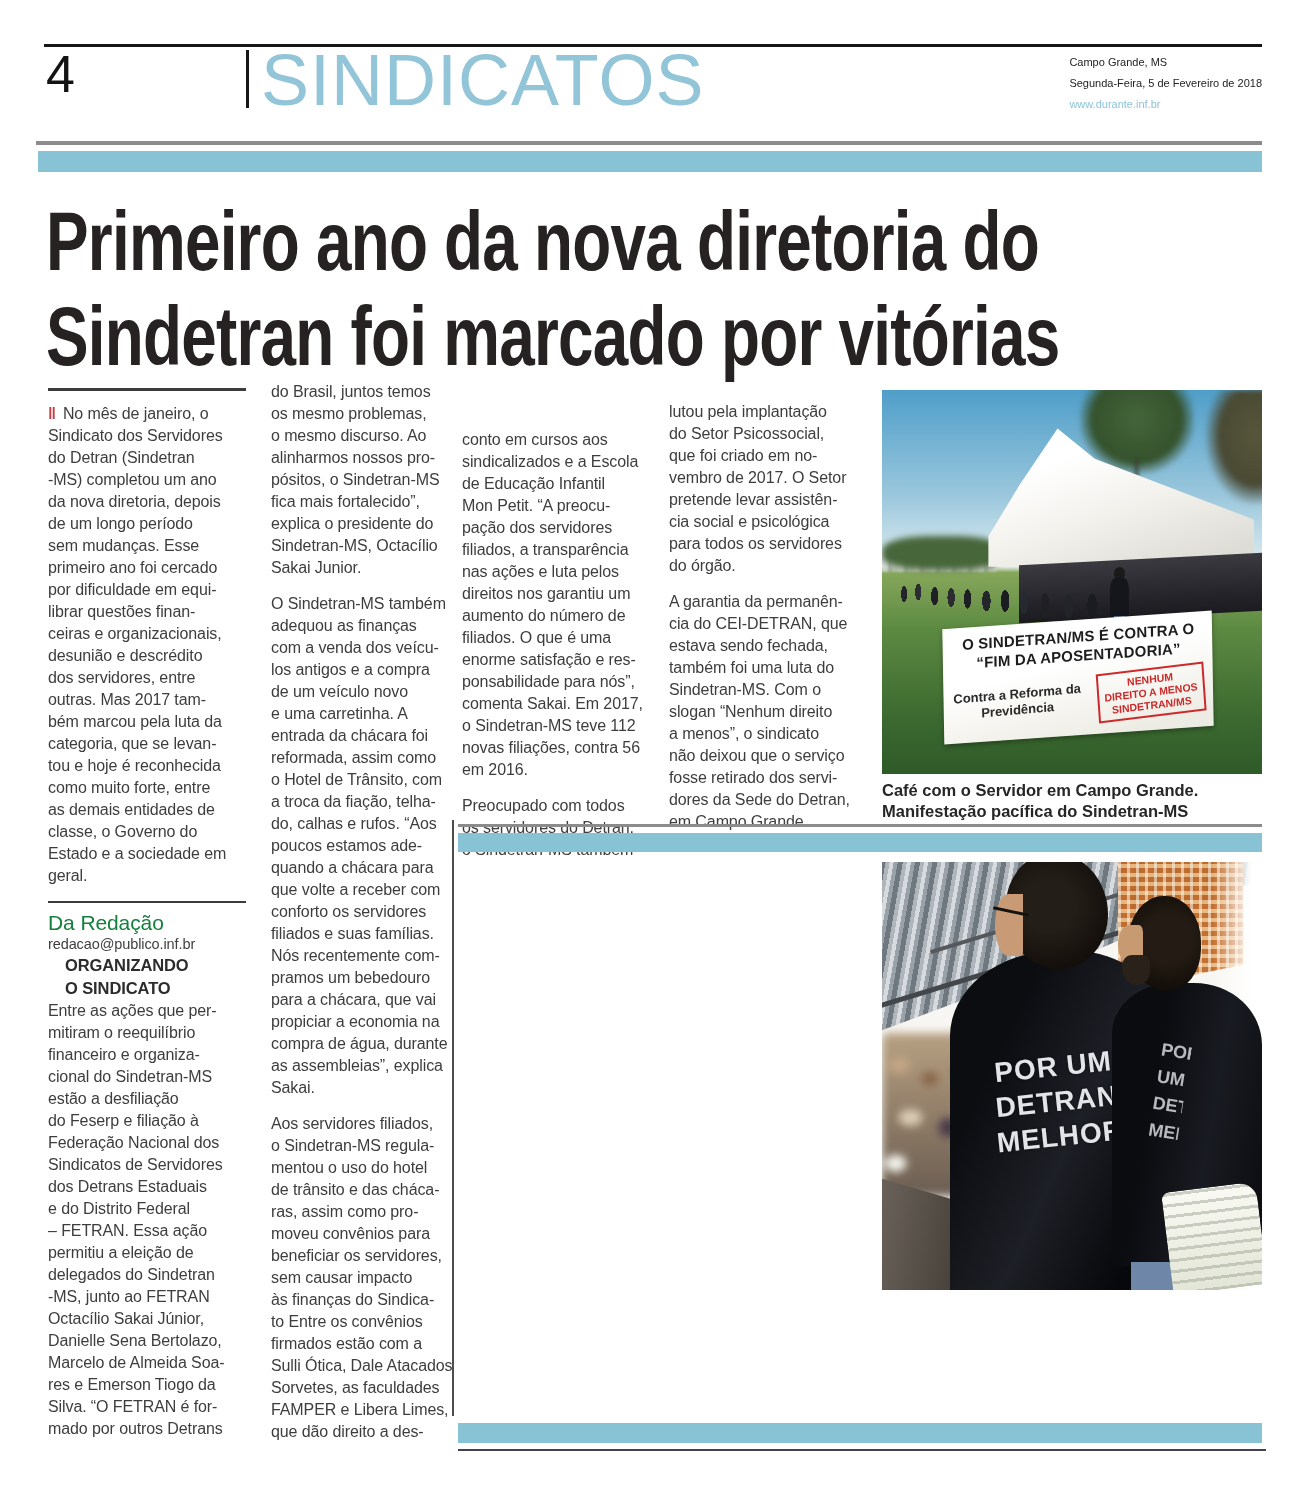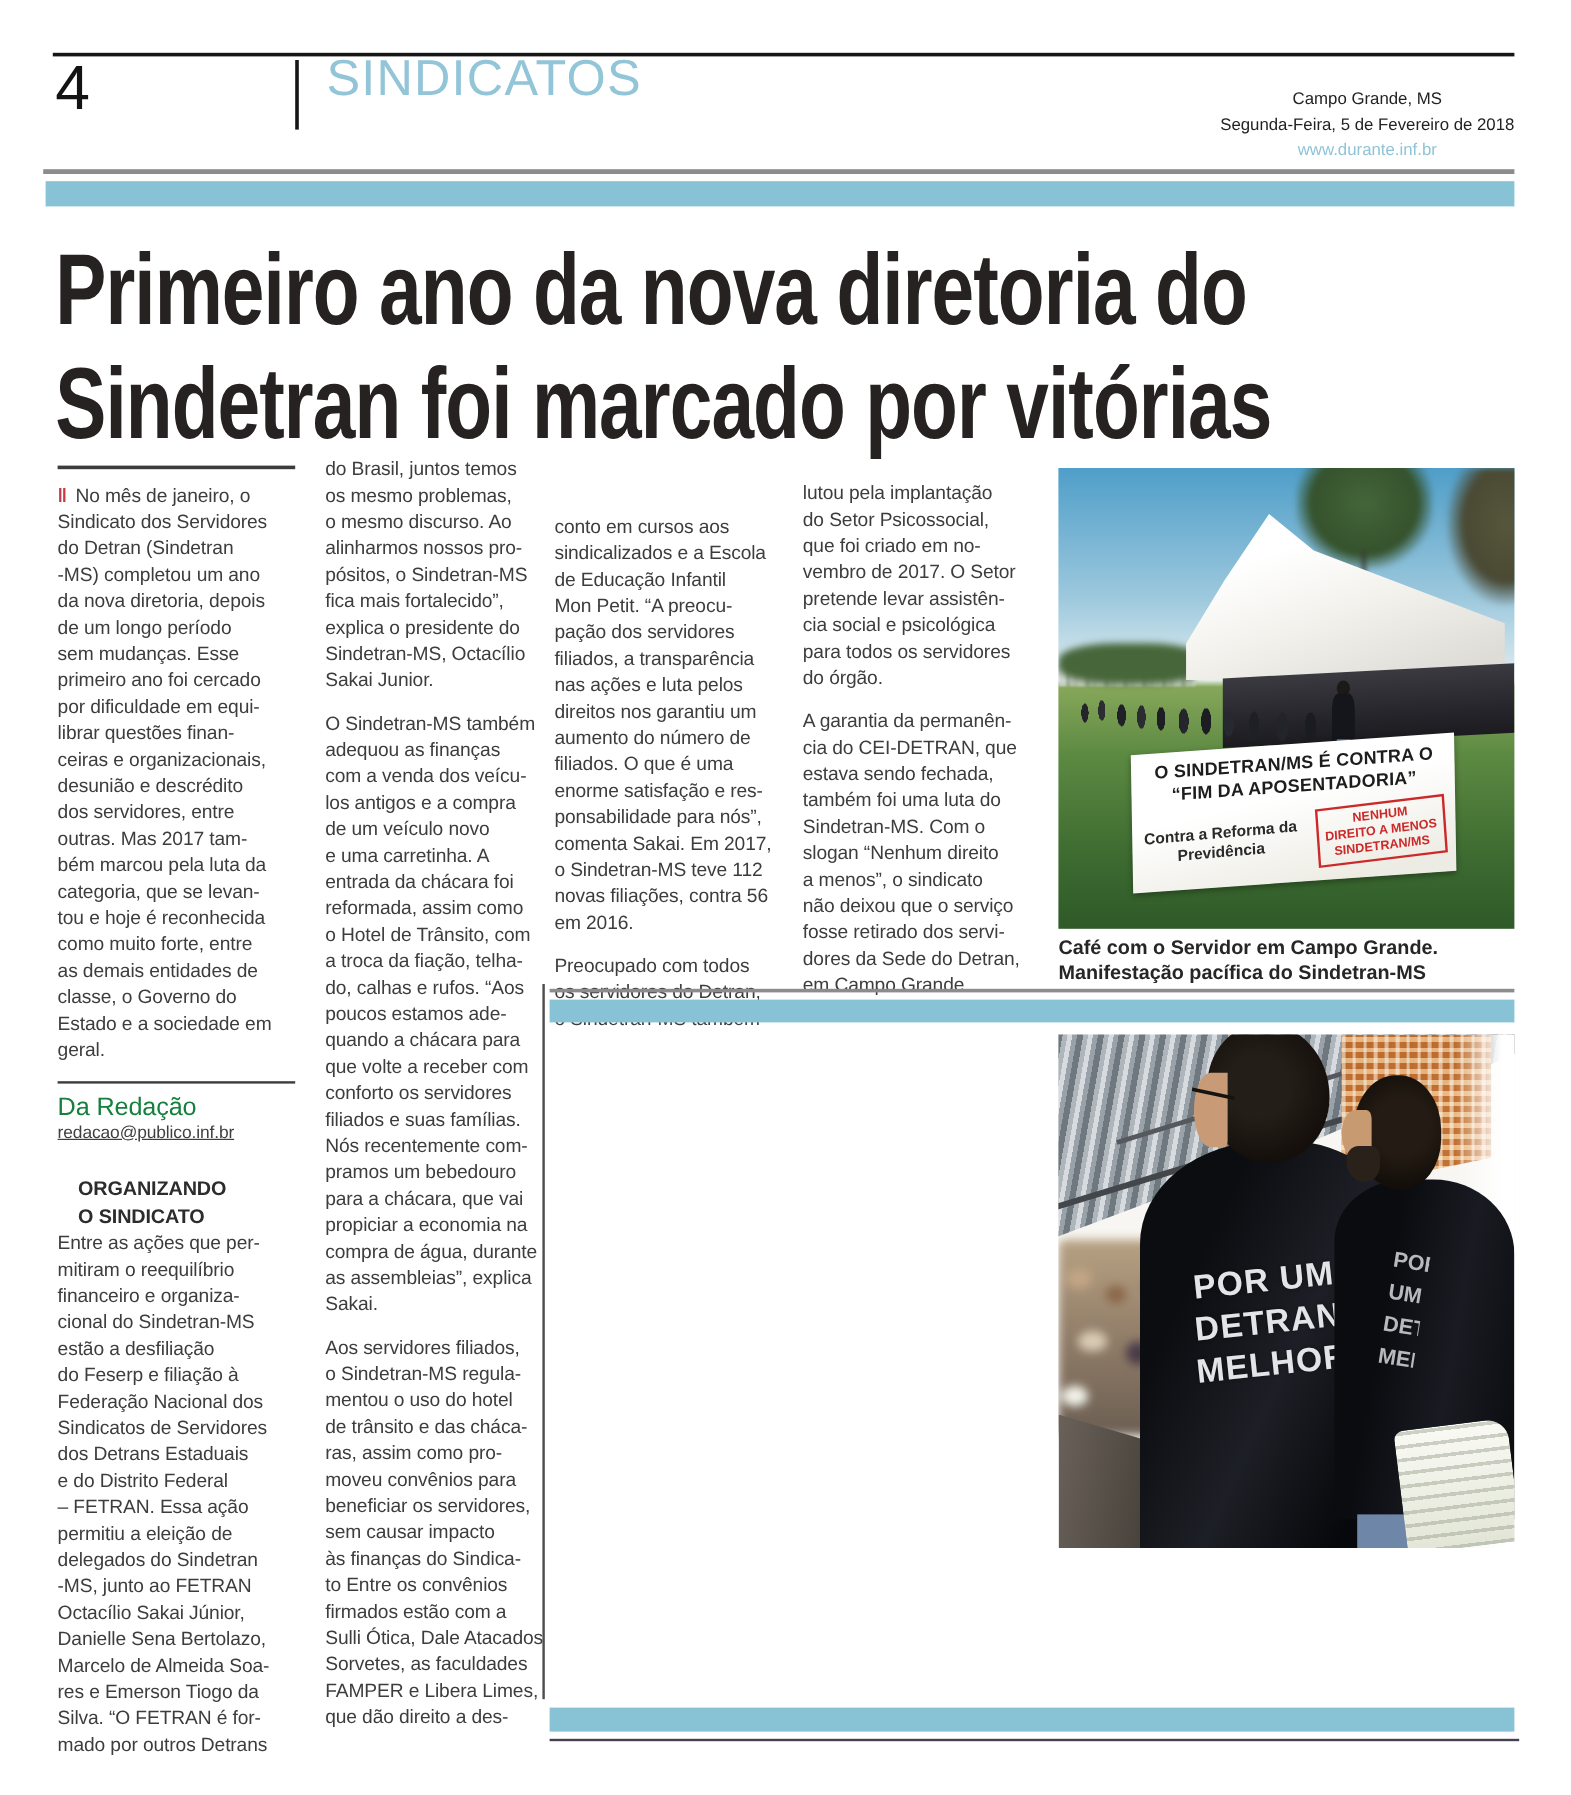--- a/index.html
+++ b/index.html
@@ -5,42 +5,42 @@
   html,body{margin:0;padding:0;background:#e8e8e8;}
   .page{position:relative;width:1309px;height:1496px;background:#fff;margin:0 auto;
         font-family:"Liberation Sans",sans-serif;overflow:hidden;color:#3d3d3d;}
   .pre{white-space:pre-line;}
   .abs{position:absolute;}
 
   
   .top-rule{left:44px;top:44px;width:1218px;height:3px;background:#161616;}
   .page-number{left:46px;top:48px;font-size:52px;color:#131313;line-height:1;}
   .vert-rule{left:246px;top:50px;width:3px;height:58px;background:#161616;}
-  .section-title{left:261px;top:44px;font-size:42px;line-height:1;color:#92c5d7;letter-spacing:1px;font-weight:400;margin-left:11px;}
-  .masthead-right{right:47px;top:72px;text-align:center;font-size:14px;line-height:21px;color:#232323;}
+  .section-title{left:261px;top:44px;font-size:72px;line-height:1;color:#92c5d7;letter-spacing:1px;font-weight:400;}
+  .masthead-right{right:47px;top:52px;text-align:left;font-size:11px;line-height:21px;color:#232323;}
   .masthead-right .url{color:#8fc3d6;}
   .gray-rule-top{left:36px;top:141px;width:1226px;height:4px;background:#8c8c8c;}
   .accent-bar-top{left:38px;top:151px;width:1224px;height:21px;background:#87c3d5;}
 
   
   .headline{left:46px;top:194px;width:1600px;font-size:84px;line-height:95px;font-weight:bold;
             color:#272222;letter-spacing:-1px;transform:scaleX(.76);transform-origin:0 0;}
 
   
   .col{width:198px;font-size:16px;line-height:22px;letter-spacing:-.1px;}
   .col1{left:48px;top:388px;}
   .col2{left:271px;top:381px;}
   .col3{left:462px;top:381px;margin-top:48px;}
   .col4{left:669px;top:401px;width:196px;}
   .col-rule{width:198px;height:2.5px;background:#3c3c3c;margin-bottom:12px;}
   .lead-marker{color:#c43b44;font-weight:bold;margin-right:7px;}
   .para{margin:0 0 14px 0;}
   .byline-rule{width:198px;height:2px;background:#3c3c3c;margin:8px 0 9px 0;}
   .byline-author{font-size:21px;color:#15803d;line-height:22px;}
-  .byline-email{font-size:14.5px;color:#3f3f3f;line-height:20px;margin-bottom:26px;text-decoration:underline;}
+  .byline-email{font-size:14.5px;color:#3f3f3f;line-height:20px;}
   .subhead{font-weight:bold;font-size:16.5px;line-height:23px;color:#2c2c2c;margin-left:17px;}
 
   .v-divider{left:452px;top:820px;width:2px;height:596px;background:#4d4d4d;}
   .mid-gray-rule{left:458px;top:824px;width:804px;height:3px;background:#8c8c8c;}
   .mid-accent-bar{left:458px;top:833px;width:804px;height:19px;background:#87c3d5;}
   .bottom-accent-bar{left:458px;top:1423px;width:804px;height:20px;background:#87c3d5;}
   .bottom-dark-rule{left:458px;top:1449px;width:808px;height:2px;background:#474051;}
 
   
   .photo1{left:882px;top:390px;width:380px;height:384px;overflow:hidden;

